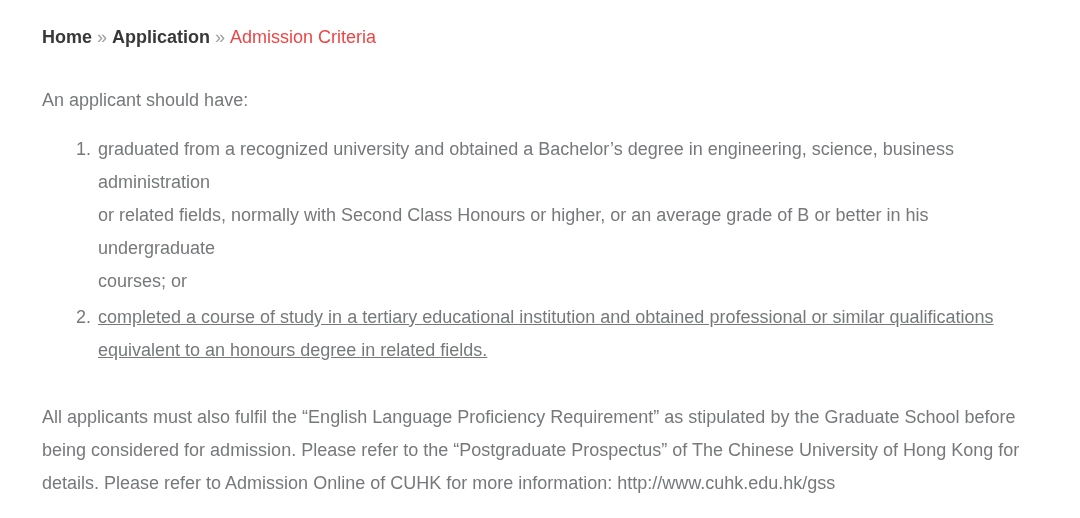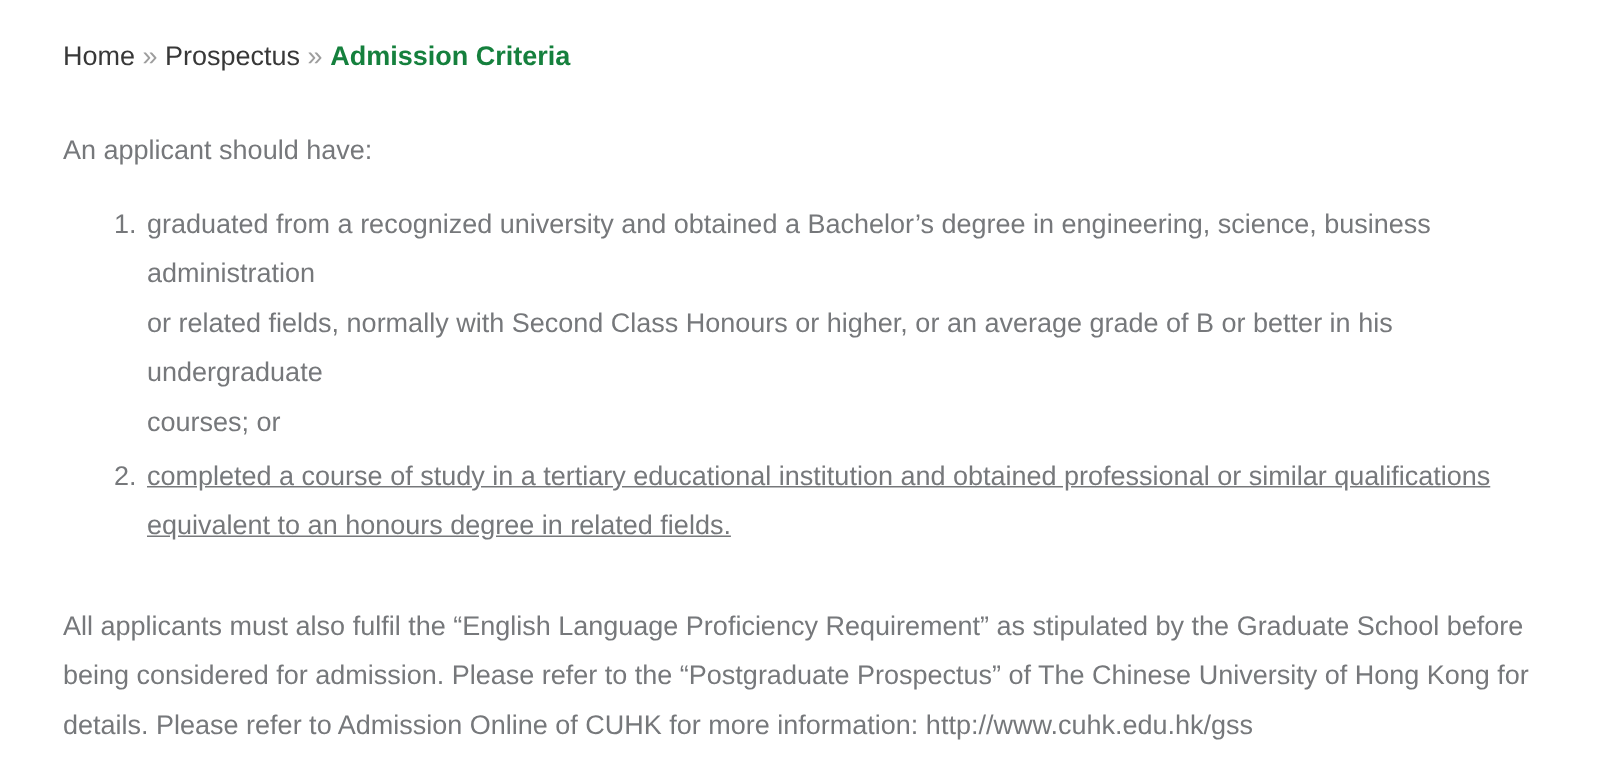--- a/index.html
+++ b/index.html
@@ -18,33 +18,33 @@
     padding: 26px 22px 0 42px;
   }
   
   .breadcrumb {
     font-size: 18px;
     line-height: 22px;
     color: #9e9e9e;
   }
   .breadcrumb a {
     color: #383838;
-    font-weight: 400;
+    font-weight: 700;
     text-decoration: none;
     cursor: pointer;
     text-align: center;
   }
   .breadcrumb .sep {
     color: #9e9e9e;
     font-weight: 400;
     margin: 0 5px;
   }
   .breadcrumb .current {
-    color: #15803d;
-    font-weight: 700;
+    color: #ef4444;
+    font-weight: 400;
   }
   
   .intro {
     margin: 36px 0 12px 0;
     font-size: 18px;
     line-height: 33px;
     color: #76787b;
   }
   ol.criteria {
     margin: 16px;
@@ -70,21 +70,21 @@
     line-height: 33px;
     color: #76787b;
   }
 </style>
 </head>
 <body>
 
 <div class="page">
 
   <nav class="breadcrumb">
-    <a href="#">Home</a><span class="sep">»</span><a href="#">Prospectus</a><span class="sep">»</span><span class="current">Admission Criteria</span>
+    <a href="#">Home</a><span class="sep">»</span><a href="#">Application</a><span class="sep">»</span><span class="current">Admission Criteria</span>
   </nav>
 
   <p class="intro">An applicant should have:</p>
 
   <ol class="criteria">
     <li class="preline">graduated from a recognized university and obtained a Bachelor’s degree in engineering, science, business administration
 or related fields, normally with Second Class Honours or higher, or an average grade of B or better in his undergraduate
 courses; or</li>
     <li class="preline">completed a course of study in a tertiary educational institution and obtained professional or similar qualifications
 equivalent to an honours degree in related fields.</li>

